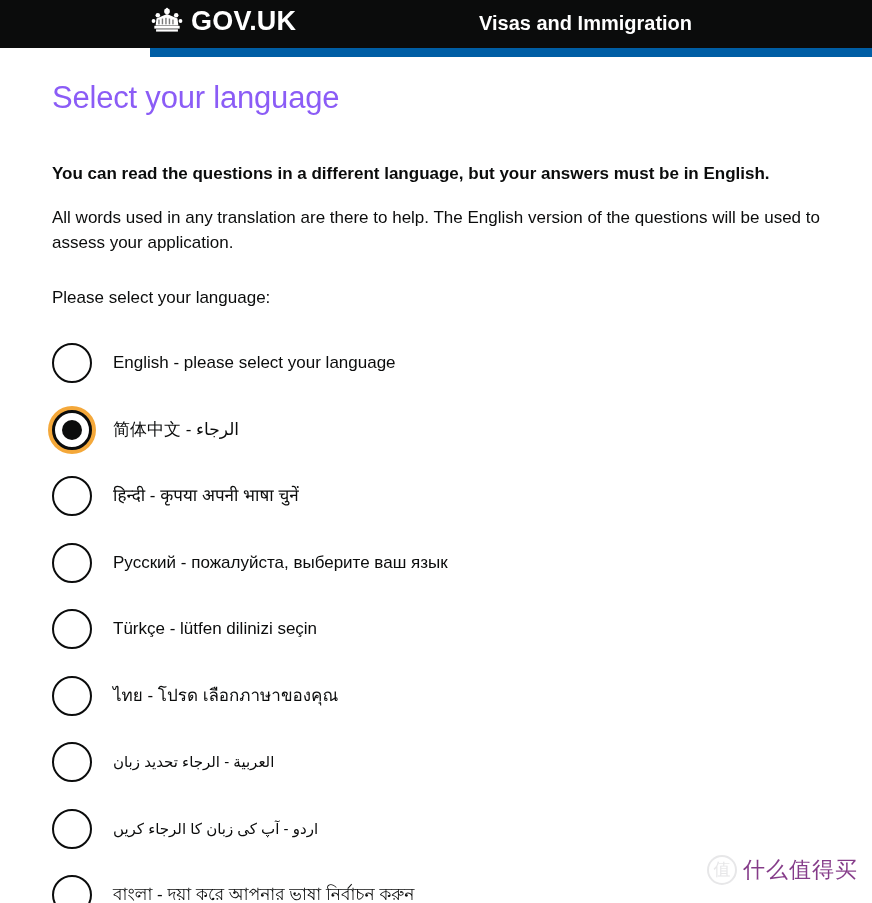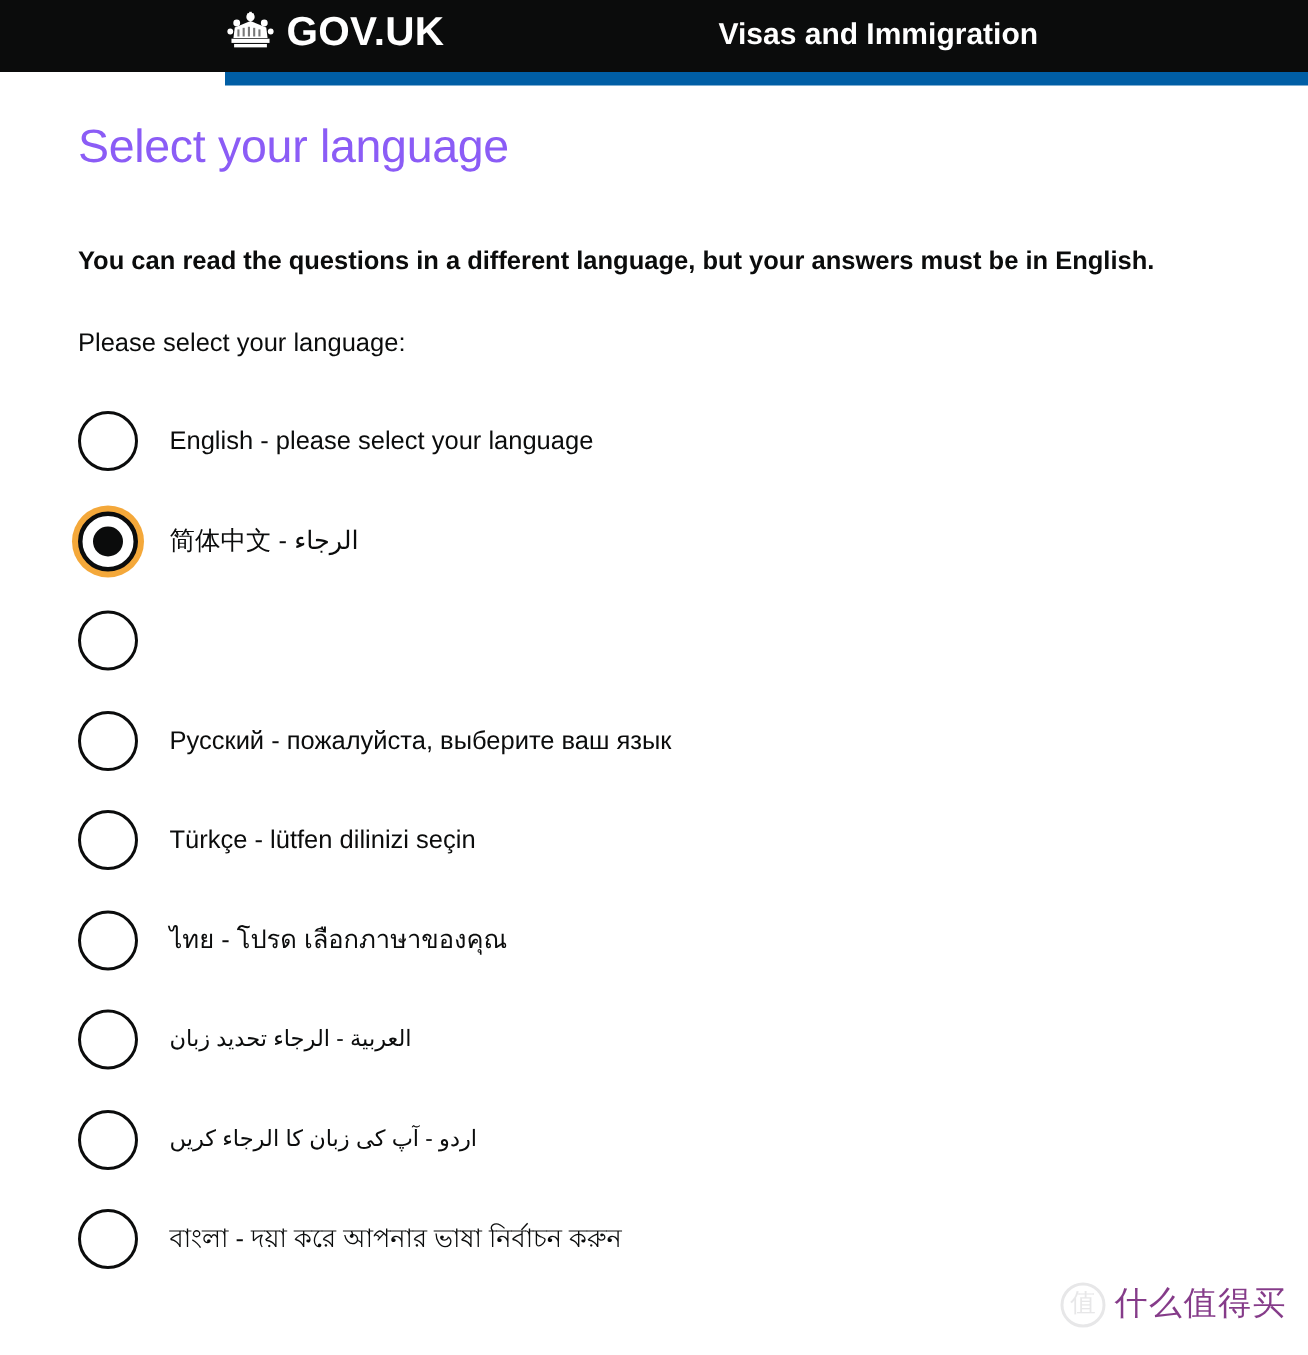--- a/index.html
+++ b/index.html
@@ -220,36 +220,38 @@
     <a class="service-name" href="#">Visas and Immigration</a>
   </div>
 </div>
 <div class="blue-bar"></div>
 
 <div class="main">
 
   <h1 class="page-title">Select your language</h1>
 
   <p class="body-text para-1">You can read the questions in a different language, but your answers must be in English.</p>
+  <p class="body-text para-2">All words used in any translation are there to help. The English version of the questions will be used to assess your application.</p>
   <p class="body-text prompt">Please select your language:</p>
 
   <ul class="radio-list" id="radio-list">
 
   <li class="radio-item">
         <span class="radio-control"></span>
         <span class="radio-label">English - please select your language</span>
       </li>
       <li class="radio-item selected">
         <span class="radio-control">
           <span class="dot"></span>
         </span>
         <span class="radio-label">简体中文 - الرجاء</span>
       </li>
       <li class="radio-item">
         <span class="radio-control"></span>
+        <span class="radio-label">हिन्दी - कृपया अपनी भाषा चुनें</span>
       </li>
       <li class="radio-item">
         <span class="radio-control"></span>
         <span class="radio-label">Русский - пожалуйста, выберите ваш язык</span>
       </li>
       <li class="radio-item">
         <span class="radio-control"></span>
         <span class="radio-label">Türkçe - lütfen dilinizi seçin</span>
       </li>
       <li class="radio-item">

